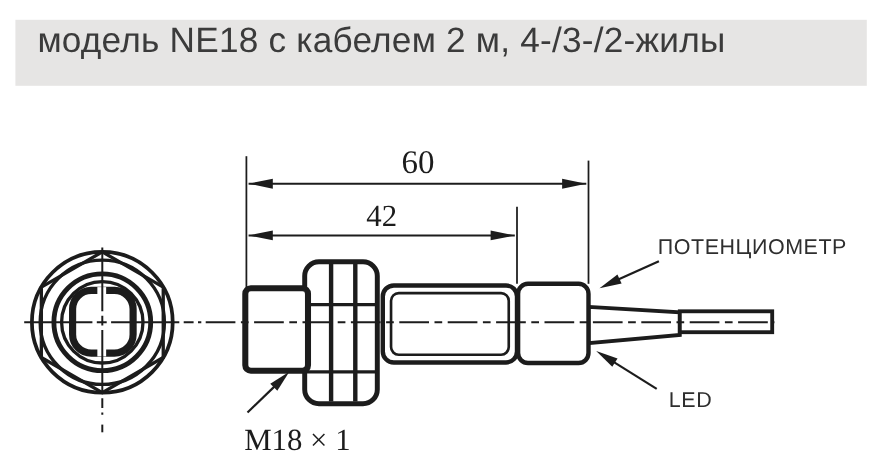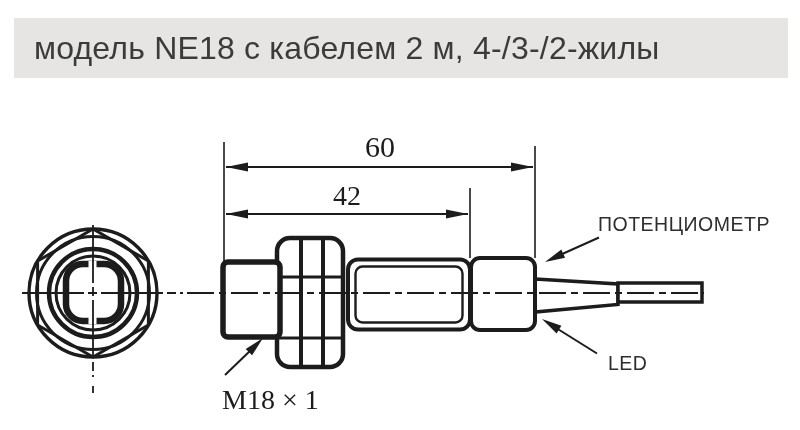--- a/index.html
+++ b/index.html
@@ -1,19 +1,19 @@
 <!DOCTYPE html>
 <html><head>
 <meta charset="utf-8">
 <style>
   html,body{margin:0;padding:0;background:#ffffff;width:800px;height:430px;overflow:hidden;}
   .stage{position:relative;width:800px;height:430px;background:#fff;font-family:"Liberation Sans",sans-serif;}
   .title-bar{
     position:absolute;left:14px;top:18px;width:774px;height:60px;
-    background:#e6e5e4;display:flex;align-items:center;box-sizing:border-box;padding-left:20px;
+    background:#e6e5e4;display:flex;align-items:flex-start;box-sizing:border-box;padding-left:20px;
   }
   .title-bar .title-text{
     font-size:32px;color:#3b3b3b;letter-spacing:0.2px;white-space:nowrap;
   }
   svg{position:absolute;left:0;top:0;}
   .ink{stroke:#1c1c1c;fill:none;}
   .fillwhite{fill:#ffffff;}
   .arrow{fill:#1c1c1c;stroke:none;}
   text.dim{font-family:"Liberation Serif",serif;font-size:30px;fill:#1c1c1c;}
   text.dim42{font-family:"Liberation Serif",serif;font-size:28px;fill:#1c1c1c;}

